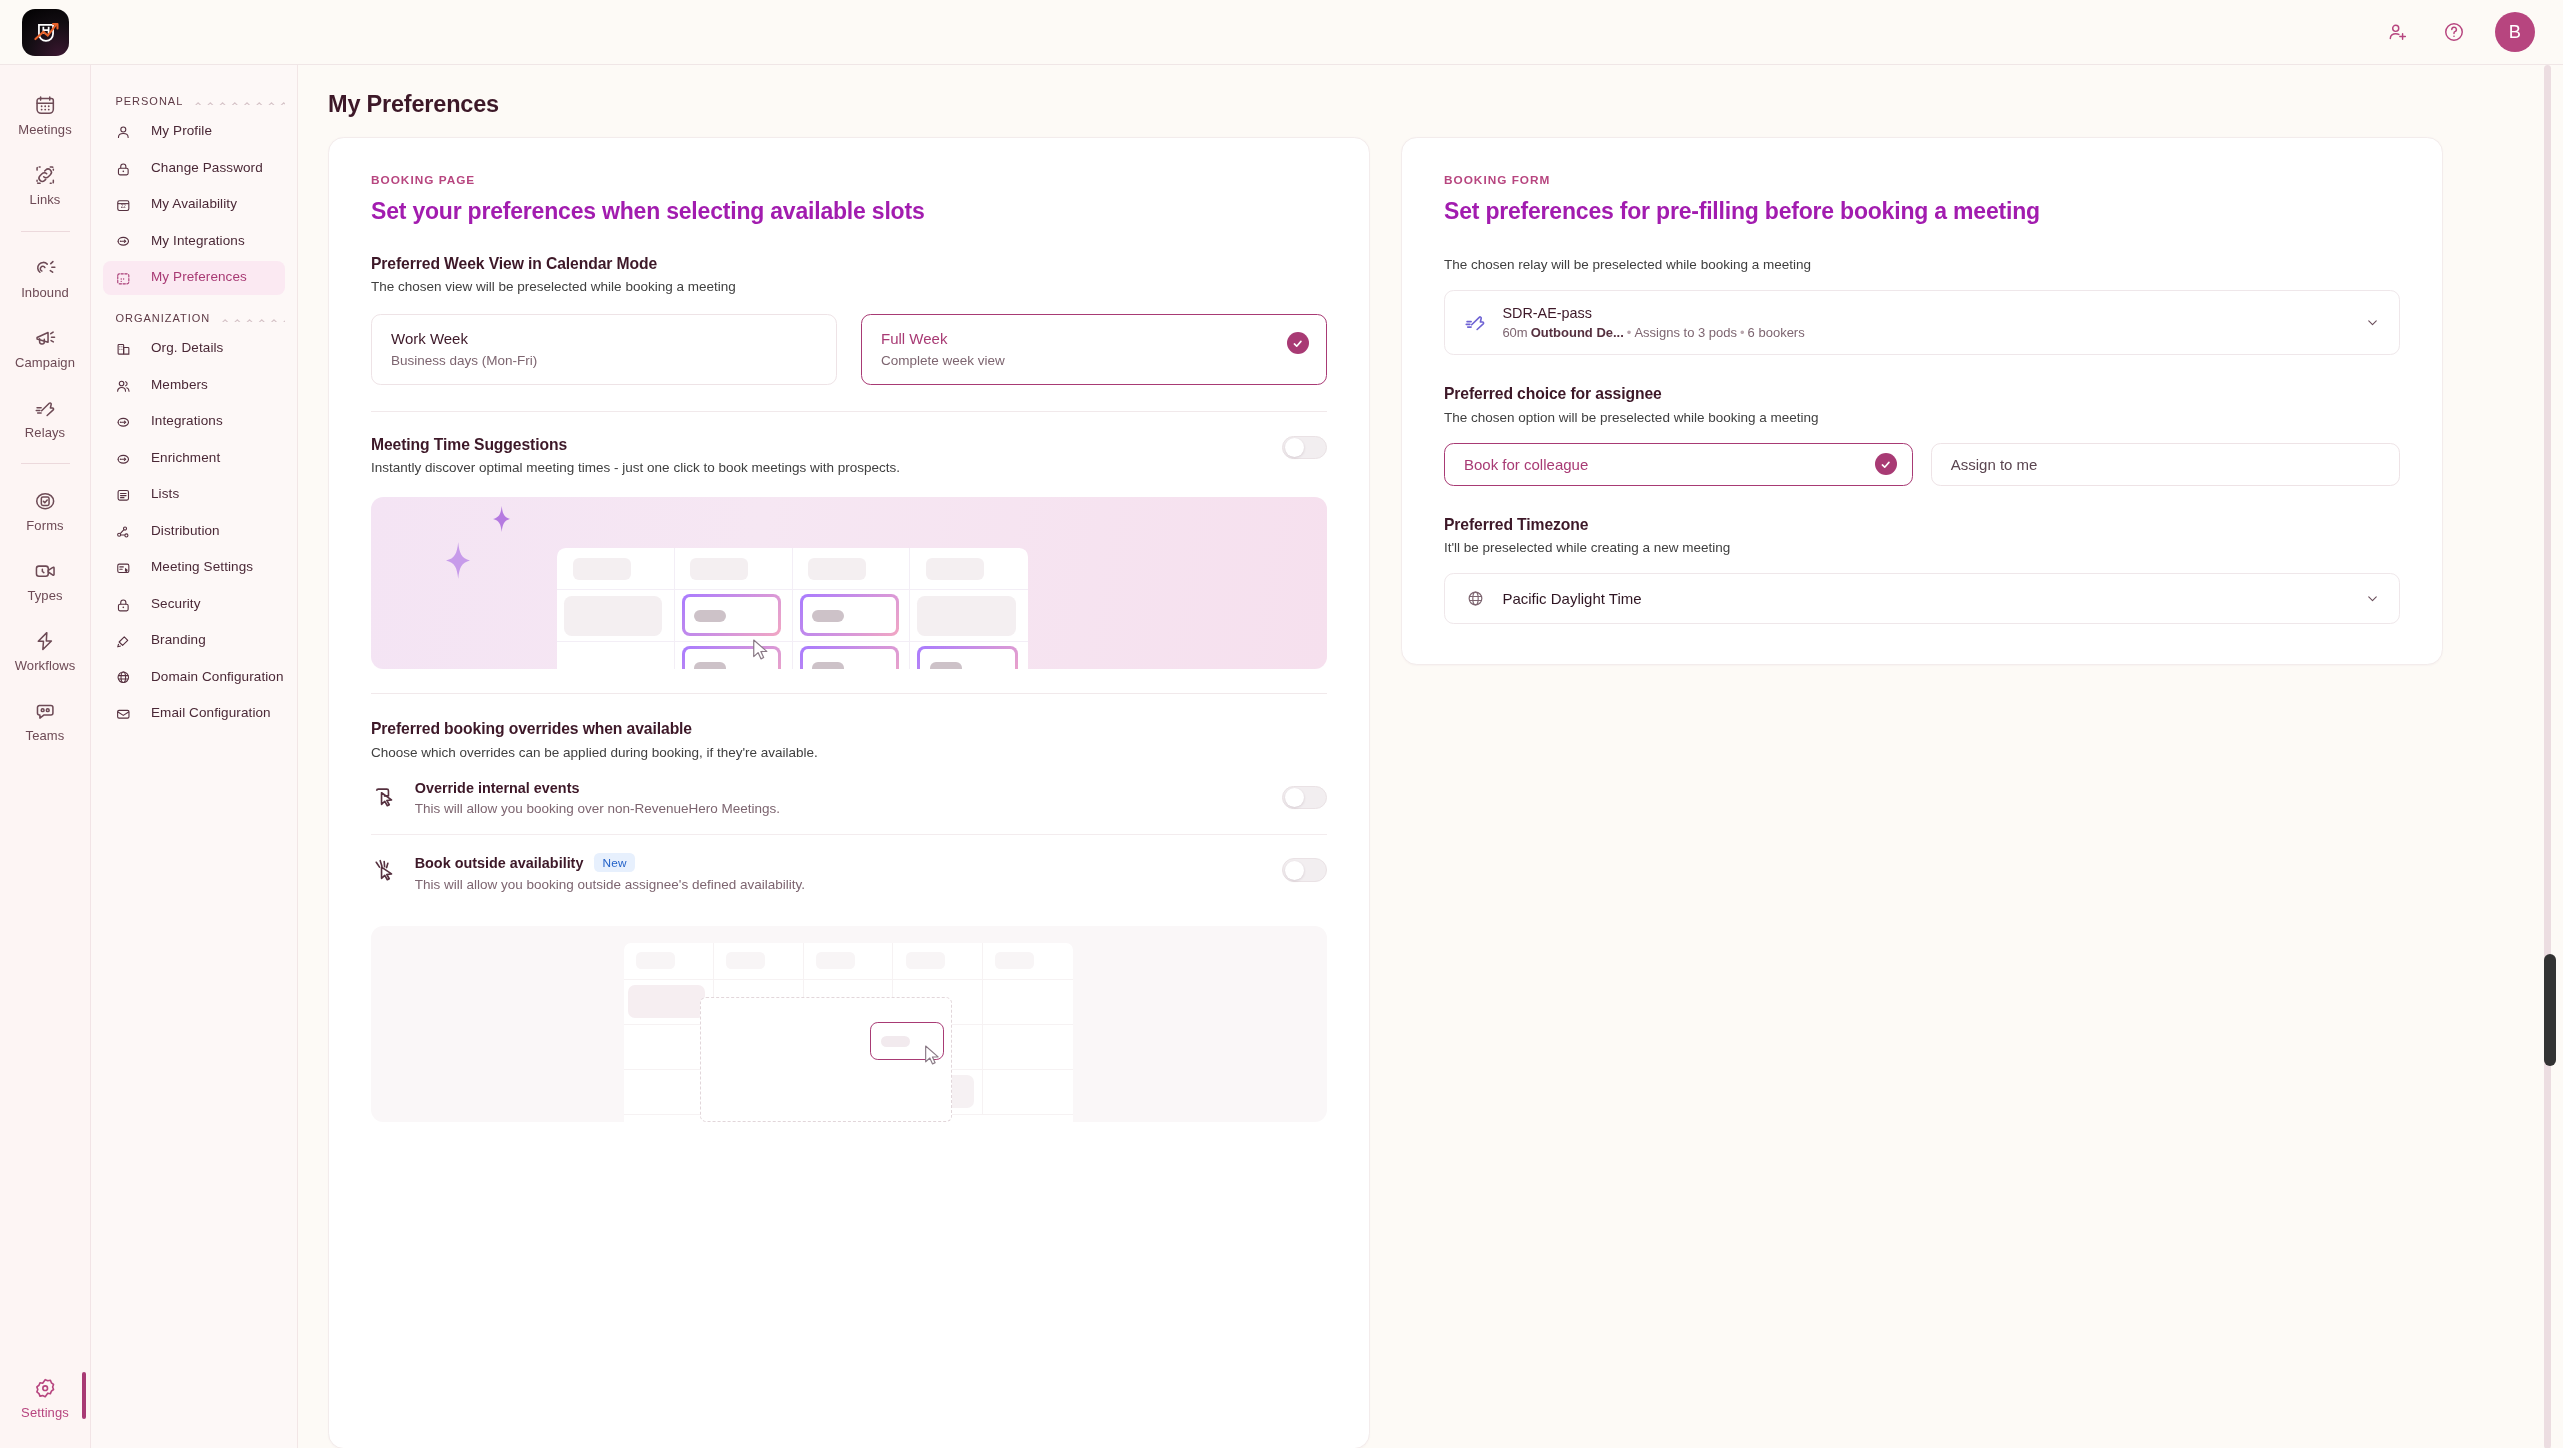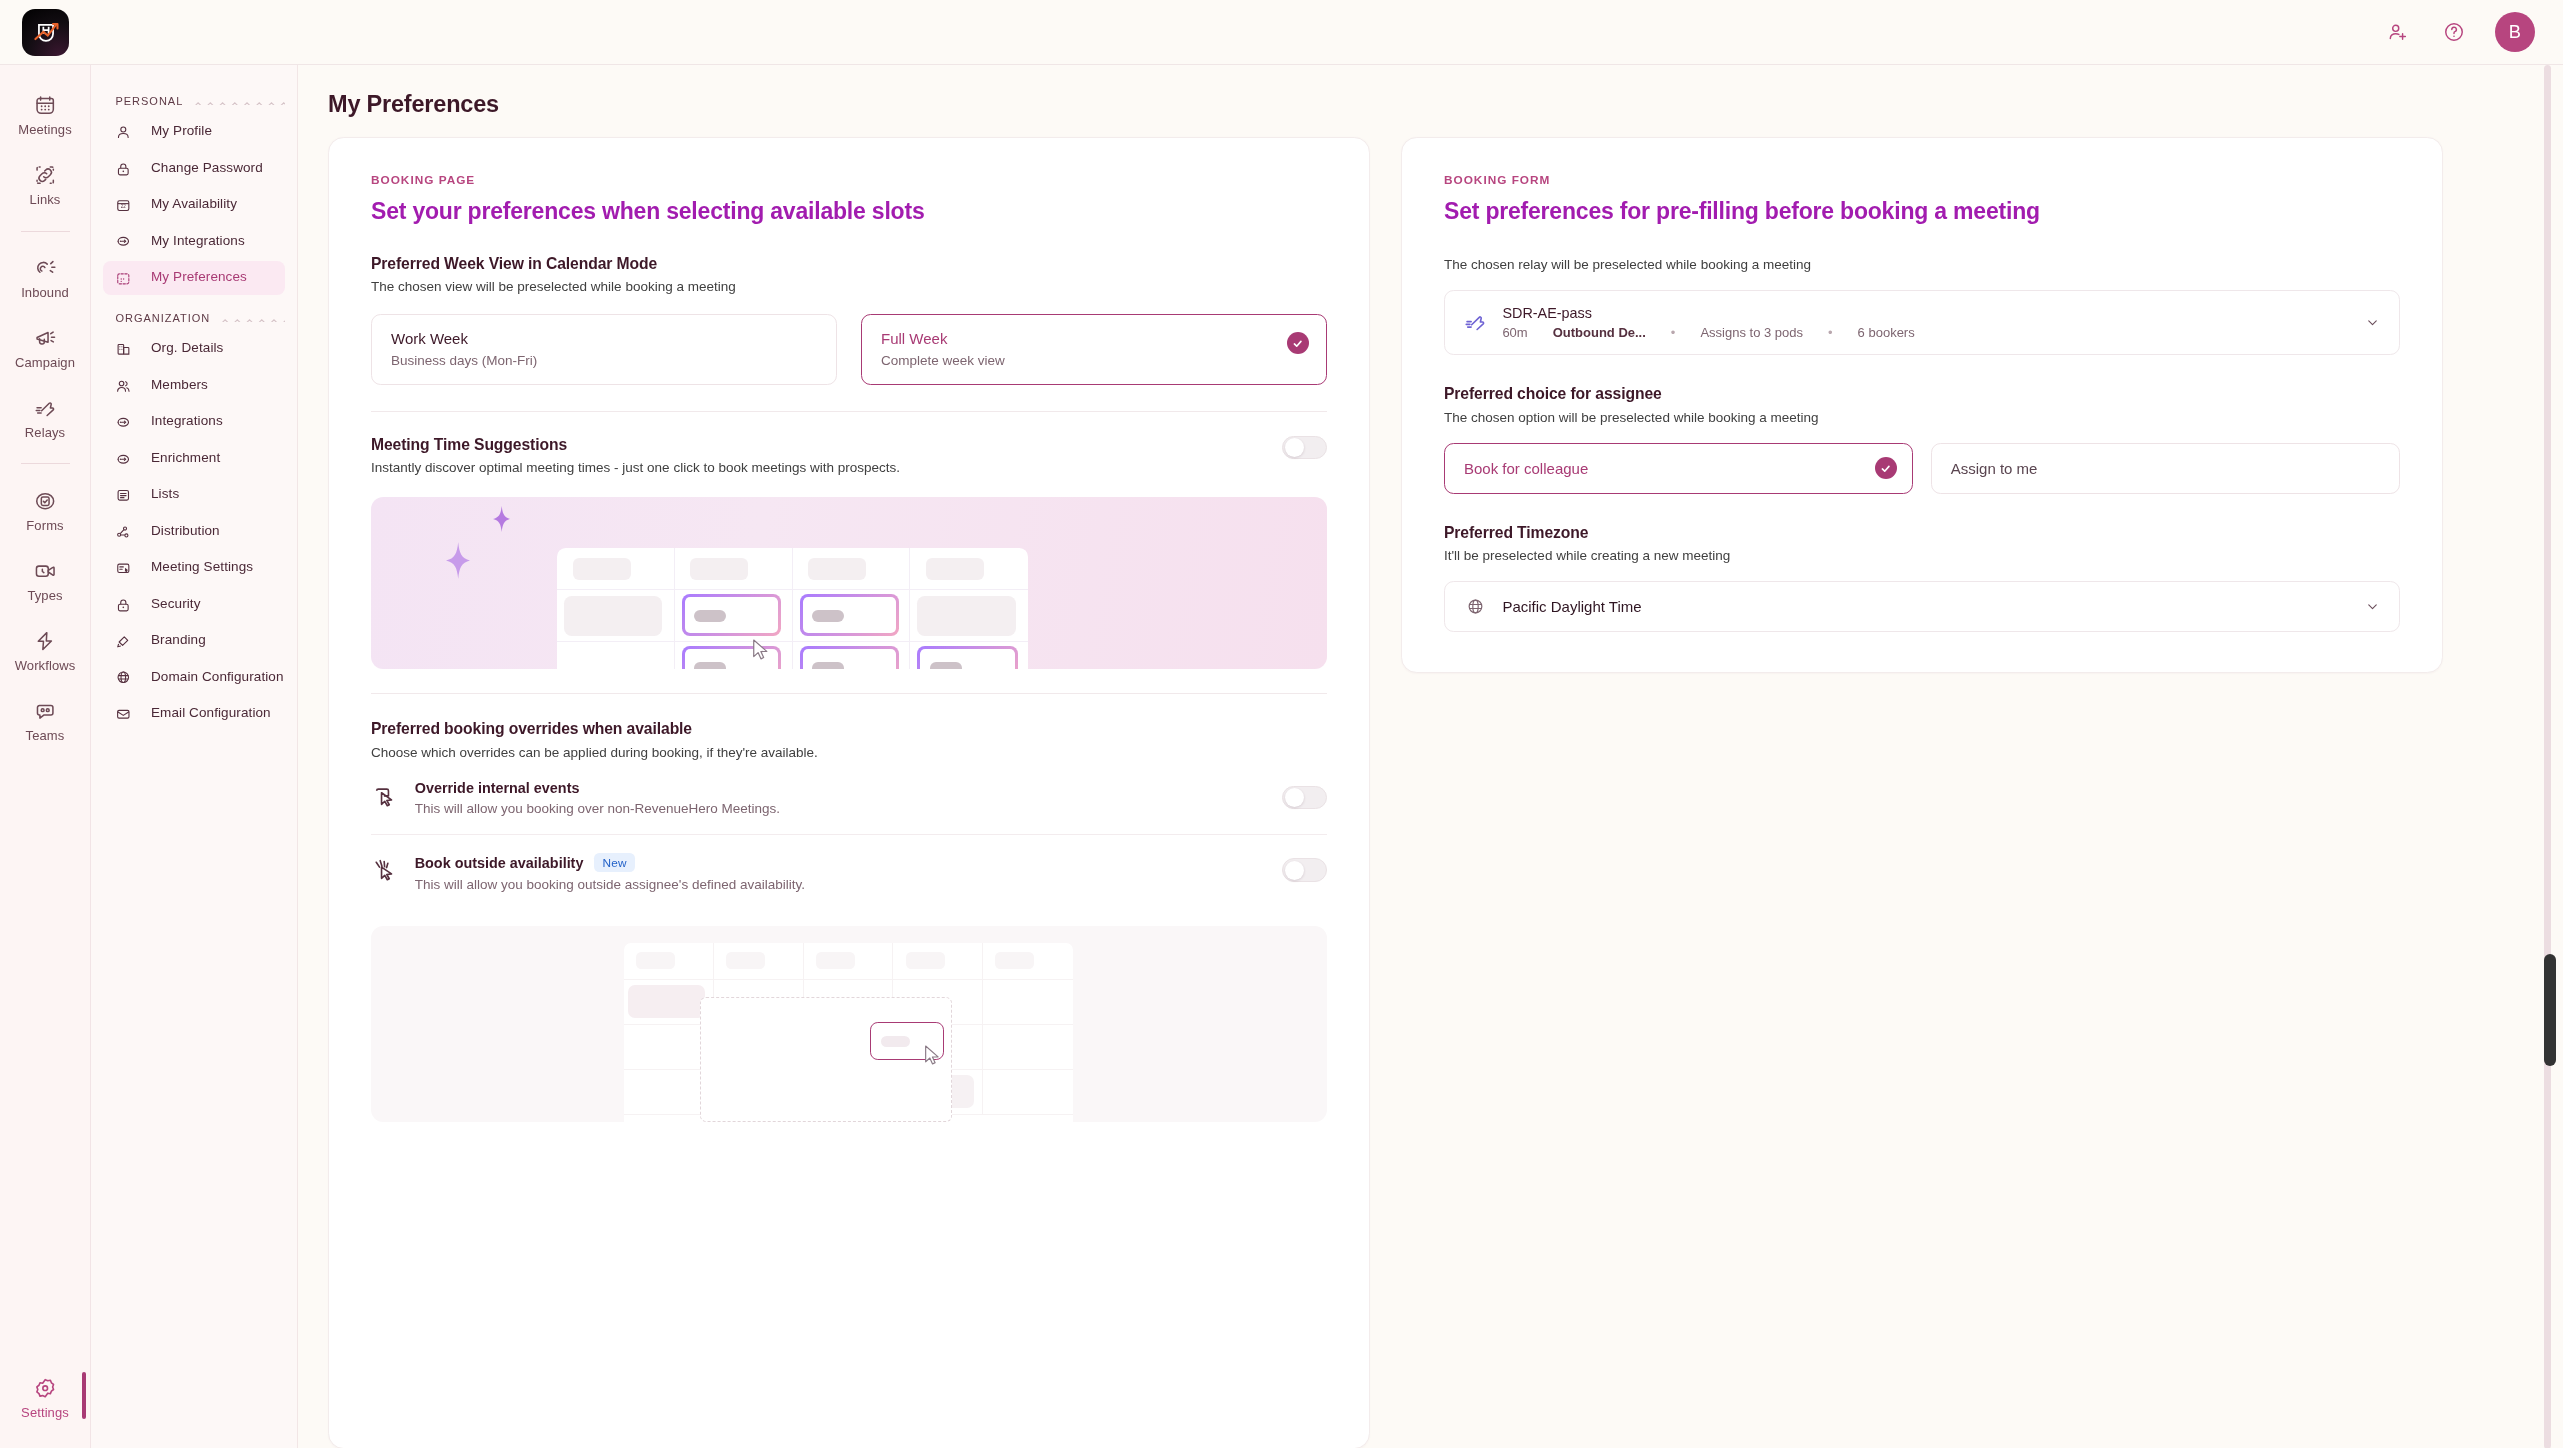--- a/index.html
+++ b/index.html
@@ -216,30 +216,30 @@
   .cursor2 { position: absolute; left: 553px; top: 119px; }
 
   
   .selectbox {
     margin-top: 15.7px; border: 0.9px solid #efe7ea; border-radius: 9.6px; background: #fff;
     display: flex; align-items: center; gap: 14px; padding: 14px 17.4px; cursor: pointer;
   }
   .sb-ico { width: 26px; flex: 0 0 26px; display: flex; align-items: center; justify-content: center; }
   .sb-body { flex: 1; min-width: 0; }
   .sb-t { font-size: 14.4px; font-weight: 400; color: #3d1828; }
-  .sb-meta { font-size: 13px; color: #7d6570; margin-top: 4.4px; display: flex; align-items: center; gap: 25px; }
+  .sb-meta { font-size: 13px; color: #7d6570; margin-top: 4.4px; display: flex; align-items: center; gap: 3px; }
   .sb-meta b { color: #55303f; font-weight: 700; }
   .sb-meta .dot { color: #b9a7ae; }
   .chev { flex: 0 0 17.4px; display: flex; align-items: center; justify-content: center; }
 
   .pair-row { display: flex; gap: 17.4px; margin-top: 15.7px; }
   .pair {
     flex: 1; border: 0.9px solid #eee3e6; border-radius: 9.6px; background: #fff;
     padding: 15px 19px; font-size: 15px; color: #5a4550; cursor: pointer; position: relative;
-    height: 51px; display: flex; align-items: center;
+    height: 43px; display: flex; align-items: center;
   }
   .pair.sel { border-color: #a83a74; color: #a83a74; }
   .pair .check { top: 50%; transform: translateY(-50%); right: 15.7px; }
 
   .tzbox {
     margin-top: 15.7px; border: 0.9px solid #efe7ea; border-radius: 9.6px; background: #fff;
     display: flex; align-items: center; gap: 14px; padding: 15.7px 17.4px; cursor: pointer; height: 51px;
   }
   .tz-t { flex: 1; font-size: 15px; color: #2f1522; }
 

